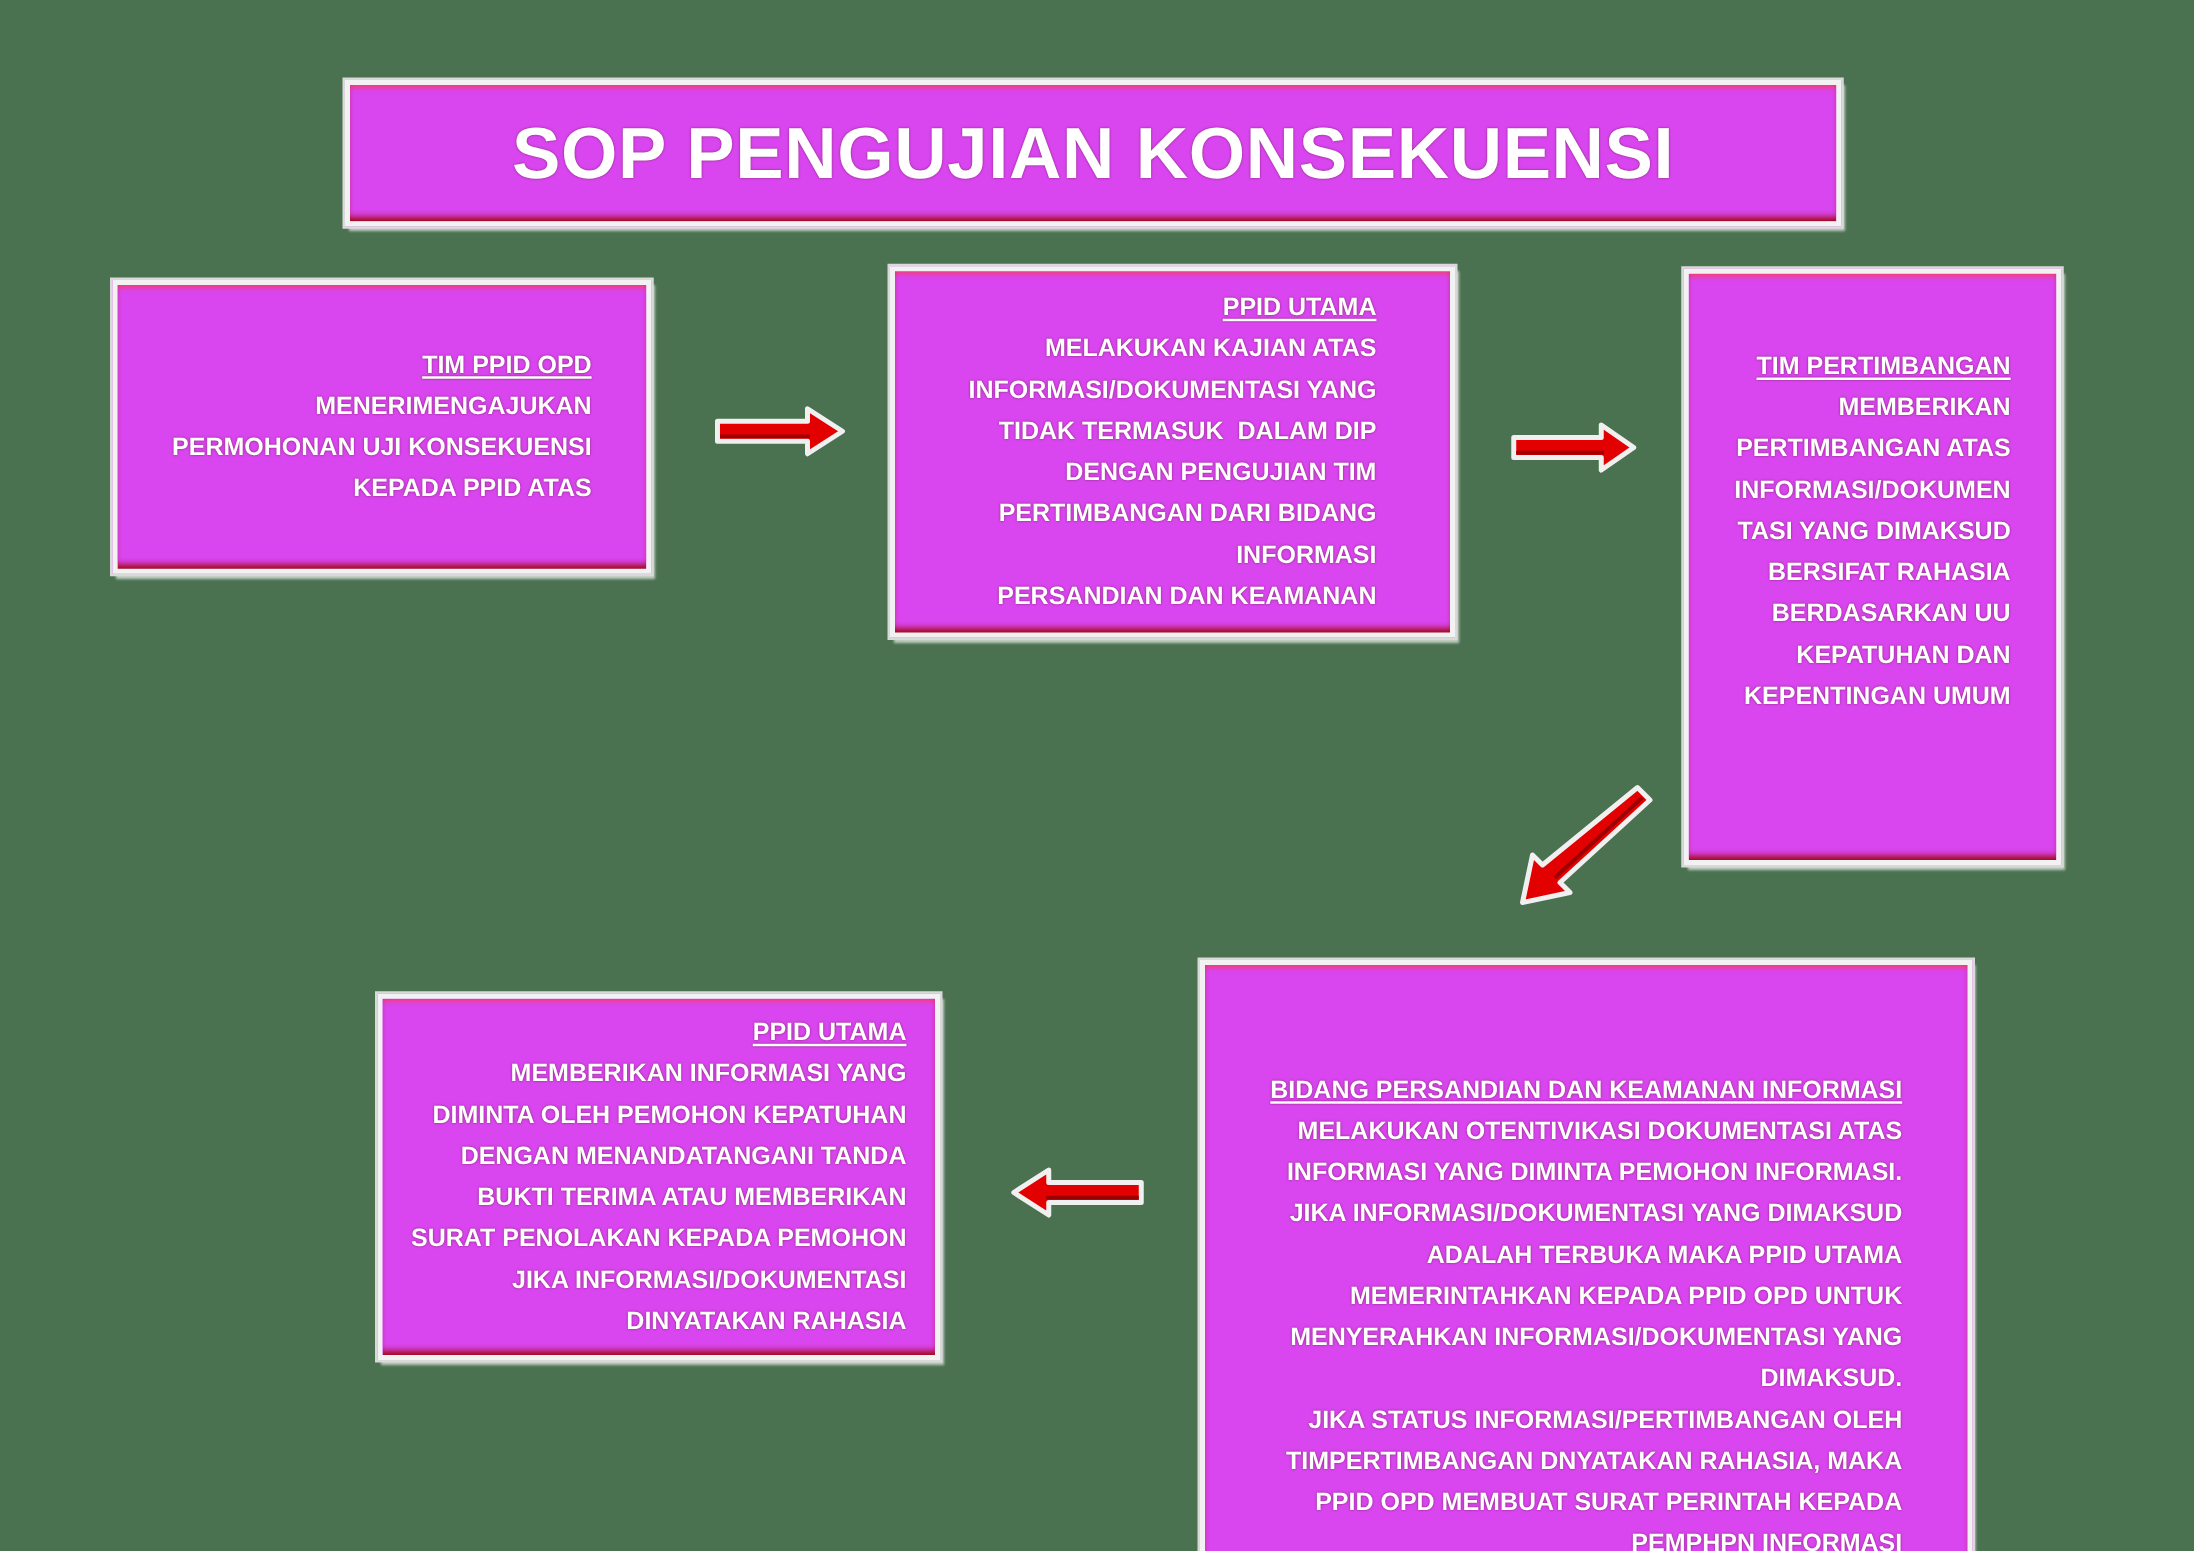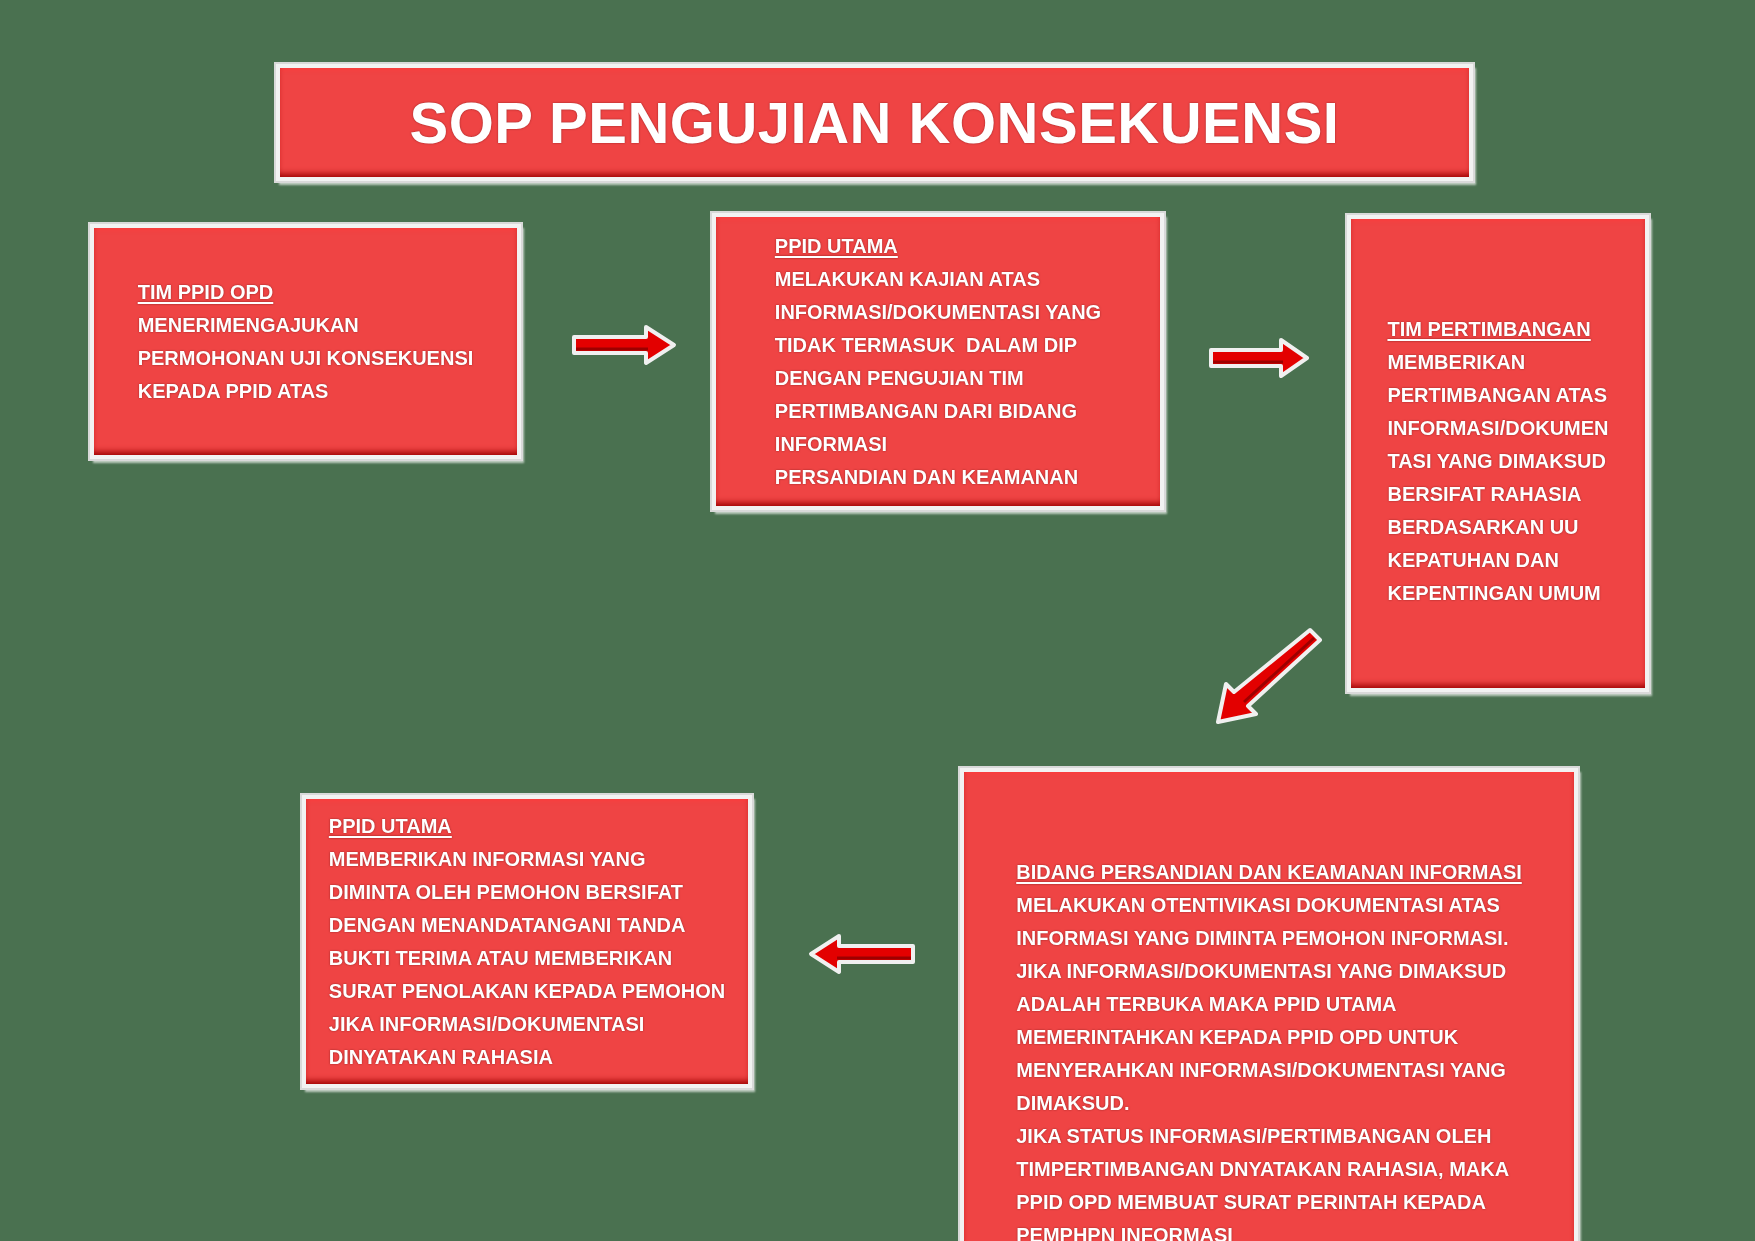--- a/index.html
+++ b/index.html
@@ -3,26 +3,26 @@
 <meta charset="utf-8">
 <style>
   html, body { margin:0; padding:0; }
   body {
     width:1755px; height:1241px; position:relative; overflow:hidden;
     background:#4a7150;
     font-family:"Liberation Sans", "DejaVu Sans", sans-serif;
   }
   .box {
     position:absolute; box-sizing:border-box;
-    background:#ef4444;
+    background:#d946ef;
     border:4px solid #f2f2f2;
     box-shadow: 0 0 0 2px #d9d9d9, inset 0 -6px 6px -3px #9d0000, inset 0 4px 5px -3px #ff3a3a, 3px 4px 2px rgba(255,255,255,0.65);
     color:#fff;
     display:flex; flex-direction:column; align-items:center; justify-content:center;
-    text-align:left; font-weight:bold;
+    text-align:right; font-weight:bold;
     text-shadow: 0 0 2px rgba(60,0,0,0.55);
   }
   .title-box { left:276px; top:64px; width:1197px; height:117px; }
   .title-text { font-size:58px; letter-spacing:0.5px; }
   .step-text { font-size:20px; line-height:33px; }
   .step-head { text-decoration:underline; text-underline-offset:3px; }
   .line { display:block; white-space:nowrap; }
   #box1 { left:90px; top:224px; width:431px; height:235px; }
   #box2 { left:712px; top:213px; width:452px; height:297px; }
   #box3 { left:1347px; top:215px; width:302px; height:477px; }
@@ -53,21 +53,21 @@
     <span class="line">MELAKUKAN KAJIAN ATAS</span>
     <span class="line">INFORMASI/DOKUMENTASI YANG</span>
     <span class="line" style="white-space:pre">TIDAK TERMASUK  DALAM DIP</span>
     <span class="line">DENGAN PENGUJIAN TIM</span>
     <span class="line">PERTIMBANGAN DARI BIDANG</span>
     <span class="line">INFORMASI</span>
     <span class="line">PERSANDIAN DAN KEAMANAN</span>
   </div>
 </div>
 
-<div class="box" id="box3" style="justify-content:flex-start; padding-top:94px;">
+<div class="box" id="box3" style="justify-content:flex-start; padding-top:58px;">
   <div class="step-text">
     <span class="line step-head">TIM PERTIMBANGAN</span>
     <span class="line">MEMBERIKAN</span>
     <span class="line">PERTIMBANGAN ATAS</span>
     <span class="line">INFORMASI/DOKUMEN</span>
     <span class="line">TASI YANG DIMAKSUD</span>
     <span class="line">BERSIFAT RAHASIA</span>
     <span class="line">BERDASARKAN UU</span>
     <span class="line">KEPATUHAN DAN</span>
     <span class="line">KEPENTINGAN UMUM</span>
@@ -88,21 +88,21 @@
     <span class="line">TIMPERTIMBANGAN DNYATAKAN RAHASIA, MAKA</span>
     <span class="line">PPID OPD MEMBUAT SURAT PERINTAH KEPADA</span>
     <span class="line">PEMPHPN INFORMASI</span>
   </div>
 </div>
 
 <div class="box" id="box5">
   <div class="step-text">
     <span class="line step-head">PPID UTAMA</span>
     <span class="line">MEMBERIKAN INFORMASI YANG</span>
-    <span class="line">DIMINTA OLEH PEMOHON BERSIFAT</span>
+    <span class="line">DIMINTA OLEH PEMOHON KEPATUHAN</span>
     <span class="line">DENGAN MENANDATANGANI TANDA</span>
     <span class="line">BUKTI TERIMA ATAU MEMBERIKAN</span>
     <span class="line">SURAT PENOLAKAN KEPADA PEMOHON</span>
     <span class="line">JIKA INFORMASI/DOKUMENTASI</span>
     <span class="line">DINYATAKAN RAHASIA</span>
   </div>
 </div>
 
 <svg class="arrow" style="left:568px; top:322px;" width="112" height="46" viewBox="0 0 112 46">
   <path d="M6,15 L78,15 L78,5 L106,23 L78,41 L78,31 L6,31 Z" fill="#e30000" stroke="#f0f0f0" stroke-width="4" stroke-linejoin="round"></path>

